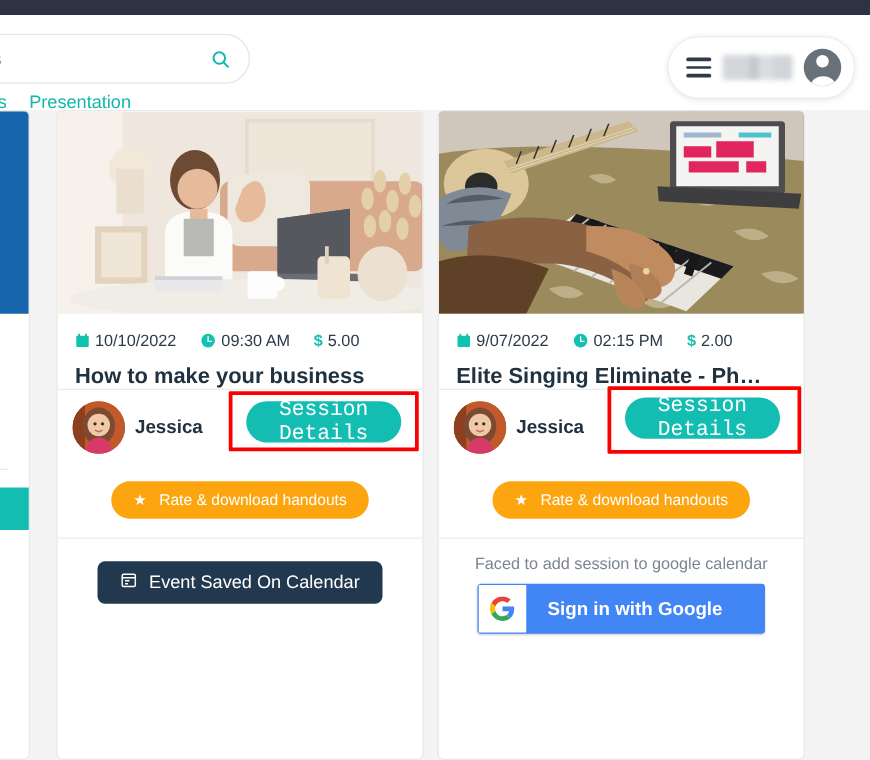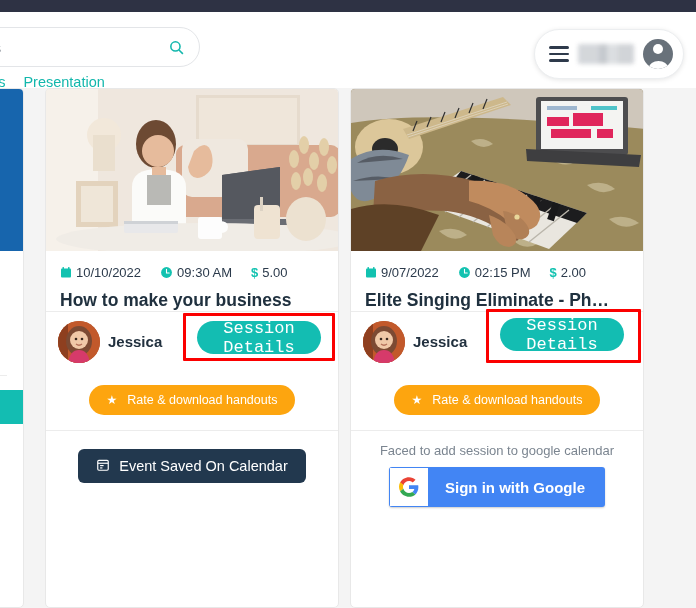--- a/index.html
+++ b/index.html
@@ -212,21 +212,21 @@
     box-shadow: 0 1px 2px rgba(0,0,0,.2);
   }
   .gbox {
     width: 38px; height: 38px; margin: 1px;
     background: #fff; display: flex;
     align-items: center; justify-content: center;
     flex: 0 0 auto;
   }
   .glabel {
     color: #fff; font-weight: 700; font-size: 15px;
-    padding: 0 20px 0 16px;
+    padding: 0 34px 0 16px;
     font-family: "Liberation Sans", sans-serif;
     white-space: nowrap;
   }
 </style>
 </head>
 <body>
 
 <div class="topbar"></div>
 
 <div class="header">

